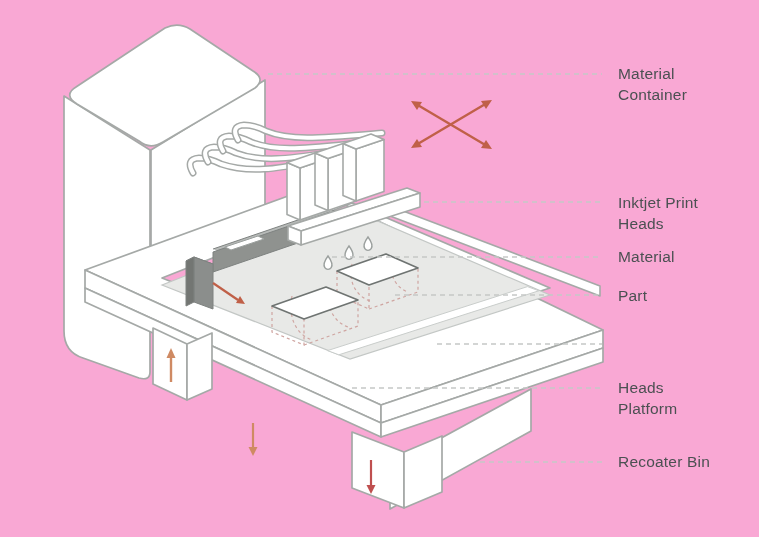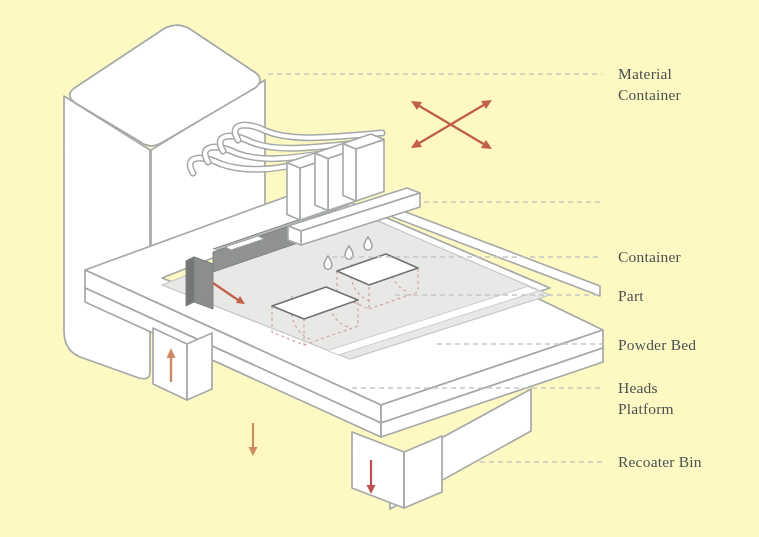--- a/index.html
+++ b/index.html
@@ -1,17 +1,17 @@
 <!DOCTYPE html>
 <html><head>
 <meta charset="utf-8">
 <style>
   html,body{margin:0;padding:0;background:#fff;}
-  #stage{position:relative;width:759px;height:537px;background:#fef9c3;overflow:hidden;
-         font-family:Liberation Serif, serif;}
+  #stage{position:relative;width:759px;height:537px;background:#f9a8d4;overflow:hidden;
+         font-family:Liberation Sans, sans-serif;}
   #scene{position:absolute;left:0;top:0;}
   .label{position:absolute;width:94px;font-size:15.5px;line-height:1.38;color:#4b5052;
          letter-spacing:.2px;font-weight:400;}
 </style>
 </head>
 <body>
 
 <div id="stage">
 
 <svg id="scene" width="759" height="537" viewBox="0 0 759 537">
@@ -150,19 +150,19 @@
     <line x1="424" y1="202" x2="602" y2="202"></line>
     <line x1="332" y1="257" x2="602" y2="257"></line>
     <line x1="395" y1="295" x2="602" y2="295"></line>
     <line x1="437" y1="344" x2="602" y2="344"></line>
     <line x1="352" y1="388" x2="602" y2="388"></line>
     <line x1="480" y1="462" x2="602" y2="462"></line>
   </g>
 </svg>
 
 <div class="label" style="left:618px;top:63px">Material Container</div>
-<div class="label" style="left:618px;top:246px">Container</div>
+<div class="label" style="left:618px;top:192px">Inktjet Print Heads</div>
+<div class="label" style="left:618px;top:246px">Material</div>
 <div class="label" style="left:618px;top:285px">Part</div>
-<div class="label" style="left:618px;top:334px">Powder Bed</div>
 <div class="label" style="left:618px;top:377px">Heads Platform</div>
 <div class="label" style="left:618px;top:451px">Recoater Bin</div>
 
 </div>
 
 </body></html>

